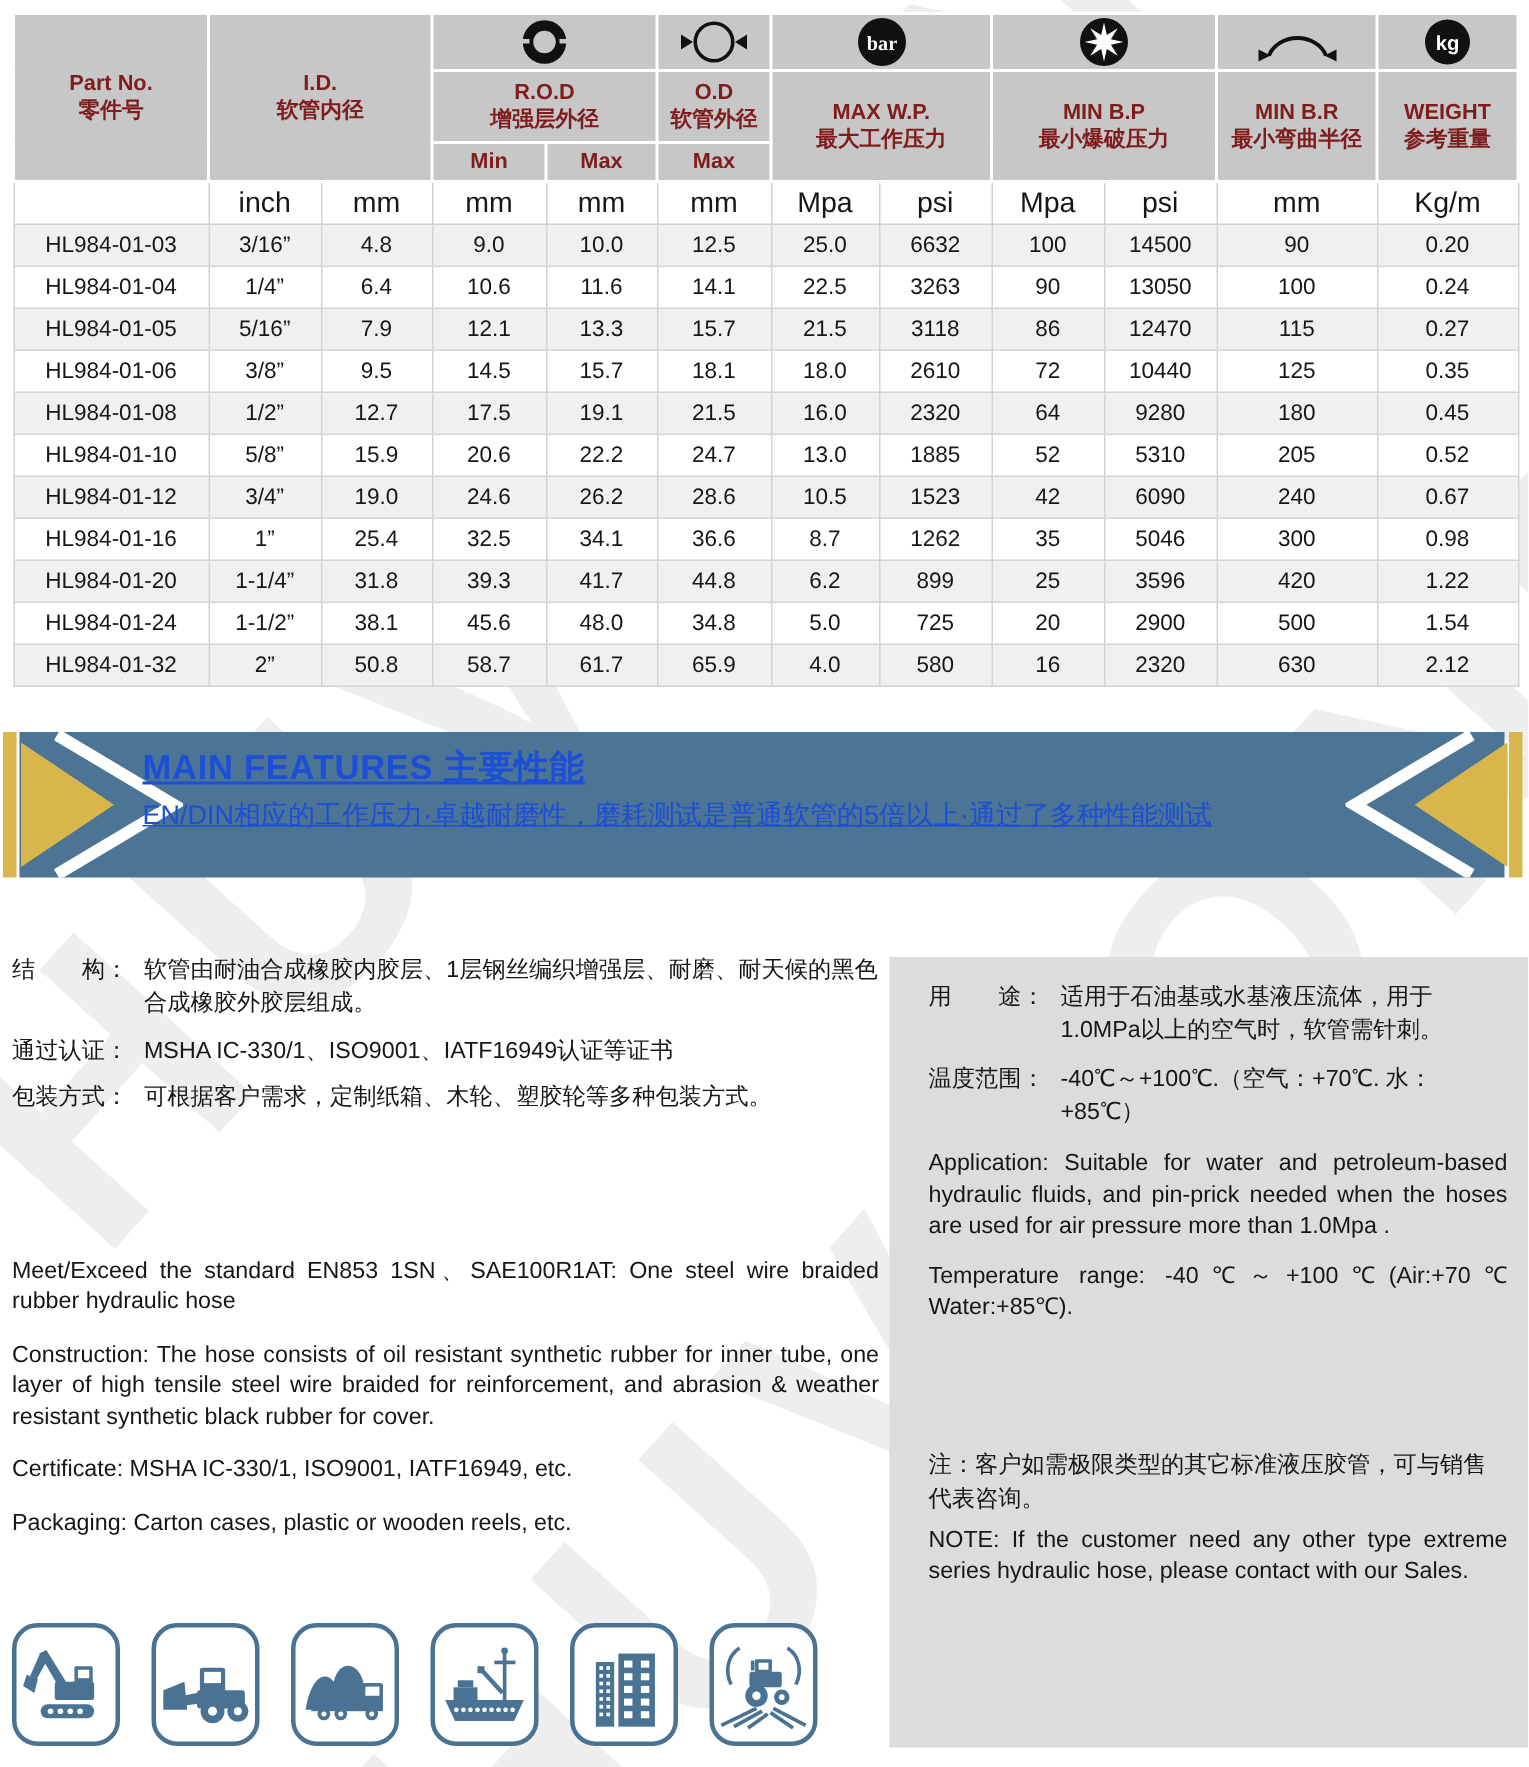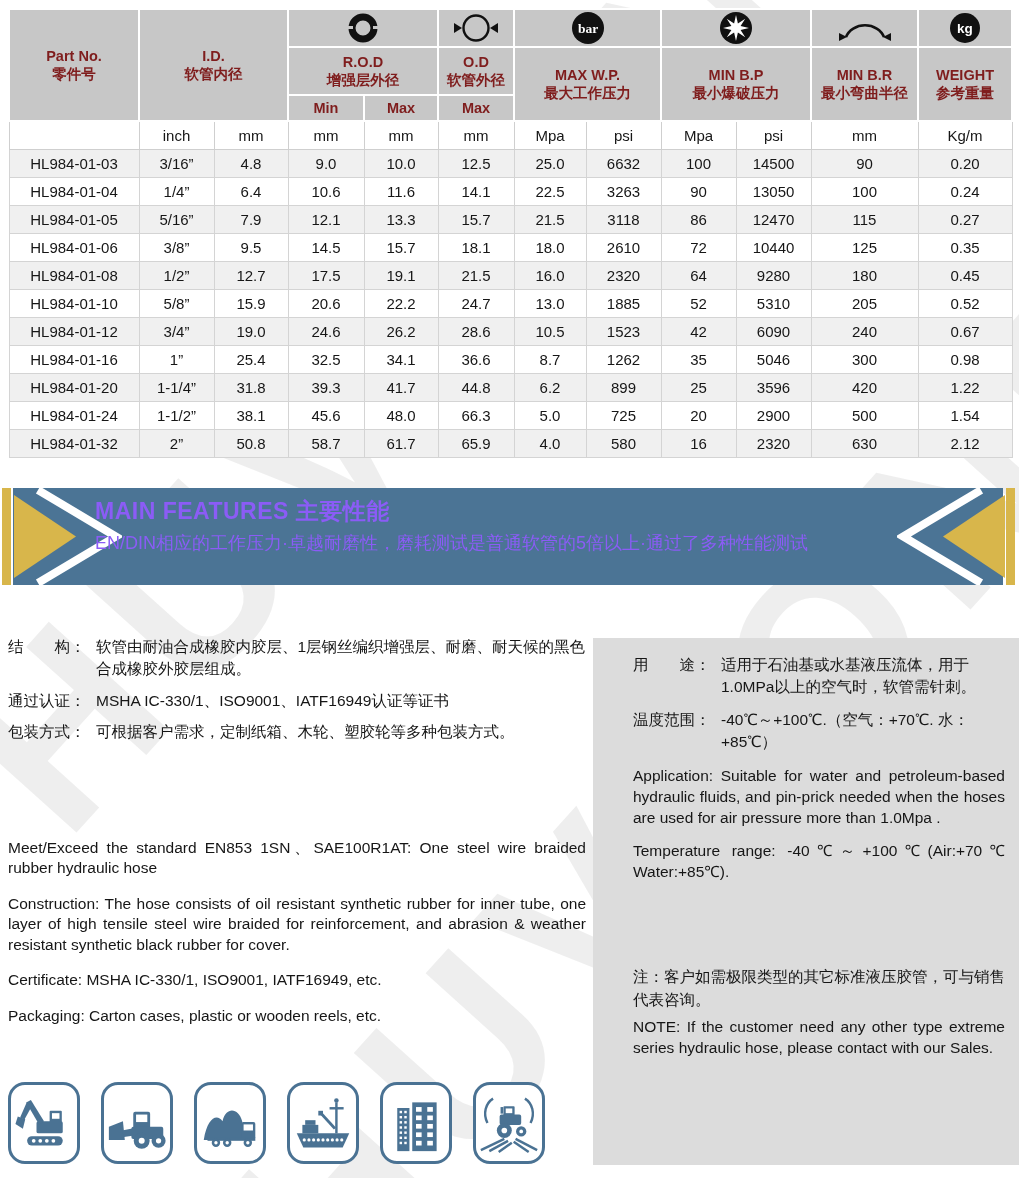--- a/index.html
+++ b/index.html
@@ -12,51 +12,51 @@
 
   
   .spec-table{position:absolute;z-index:1;left:8px;top:8px;width:1003px;
       border-collapse:collapse;table-layout:fixed;text-align:center;}
   .spec-table th{background:#c7c7c7;border:2px solid #fff;font-weight:600;
       font-size:14.5px;line-height:1.25;padding:0;color:#7f1d1d;}
   .icons-row th{height:36px;}
   .label-row th{height:46px;}
   .minmax-row th{height:24px;}
   .units-row td{background:#fff;border:1px solid #cfcfcf;border-top:2px solid #8d8d8d;
-      height:25px;font-size:15px;}
+      height:25px;font-size:19px;}
   .spec-table tbody td{border:1px solid #d4d4d4;height:27px;font-size:15px;
       background:#fff;padding:0;}
   .spec-table tbody tr.alt td{background:#f0f0f0;}
   .hdr-icon{display:inline-block;vertical-align:middle;}
 
   
   .banner{position:absolute;z-index:1;left:0;top:488px;width:1019px;height:97px;}
   .banner .stripe{position:absolute;top:0;width:9px;height:97px;background:#d8b64b;}
   .stripe-l{left:2px;}  .stripe-r{left:1006px;}
   .banner .blue{position:absolute;left:13px;top:0;width:990px;height:97px;background:#4b7495;}
   .chev{position:absolute;top:0;}
   .chev-l{left:2px;}
   .chev-r{right:2px;transform:scaleX(-1);}
-  .banner-text{position:absolute;left:95px;top:8px;color:#8b5cf6;}
+  .banner-text{position:absolute;left:95px;top:8px;color:#1d4ed8;text-decoration:underline;}
   .banner-title{font-size:23px;font-weight:bold;letter-spacing:.5px;}
   .banner-sub-zh{font-size:18px;margin-top:4px;}
   .banner-sub-en{font-family:"Liberation Serif",serif;font-size:14.5px;font-weight:bold;
       line-height:1.22;margin-top:3px;width:850px;}
 
   
   .zh-specs{position:absolute;z-index:1;left:8px;top:636px;width:578px;font-size:15.5px;}
   .spec-line{display:flex;margin-bottom:9px;line-height:1.45;}
   .spec-label{flex:0 0 88px;white-space:nowrap;}
   .spec-text{flex:1;}
 
   .en-specs{position:absolute;z-index:1;left:8px;top:838px;width:578px;font-size:15.5px;}
   .en-specs p{margin:0 0 15px;text-align:justify;line-height:1.32;}
 
   .right-panel{position:absolute;z-index:1;left:593px;top:638px;width:426px;height:527px;
-      background:#dcdcdc;box-sizing:border-box;padding:16px 14px 0 40px;font-size:15.5px;}
+      background:#dcdcdc;box-sizing:border-box;padding:16px 14px 0 26px;font-size:15.5px;}
   .rp-zh{display:flex;margin-bottom:10px;line-height:1.45;}
   .rp-en{margin:12px 0 4px;text-align:justify;line-height:1.35;}
   .rp-spacer{height:80px;}
 
   
   .app-icons{position:absolute;z-index:1;left:8px;top:1082px;display:flex;gap:21px;}
   .app-icon{width:72px;height:82px;border:3.5px solid #4a7293;border-radius:17px;
       box-sizing:border-box;background:#fff;display:flex;align-items:center;justify-content:center;}
 </style>
 </head>
@@ -304,21 +304,21 @@
           <td>3596</td>
           <td>420</td>
           <td>1.22</td>
         </tr>
         <tr>
           <td>HL984-01-24</td>
           <td>1-1/2”</td>
           <td>38.1</td>
           <td>45.6</td>
           <td>48.0</td>
-          <td>66.3</td>
+          <td>34.8</td>
           <td>5.0</td>
           <td>725</td>
           <td>20</td>
           <td>2900</td>
           <td>500</td>
           <td>1.54</td>
         </tr>
         <tr class="alt">
           <td>HL984-01-32</td>
           <td>2”</td>

